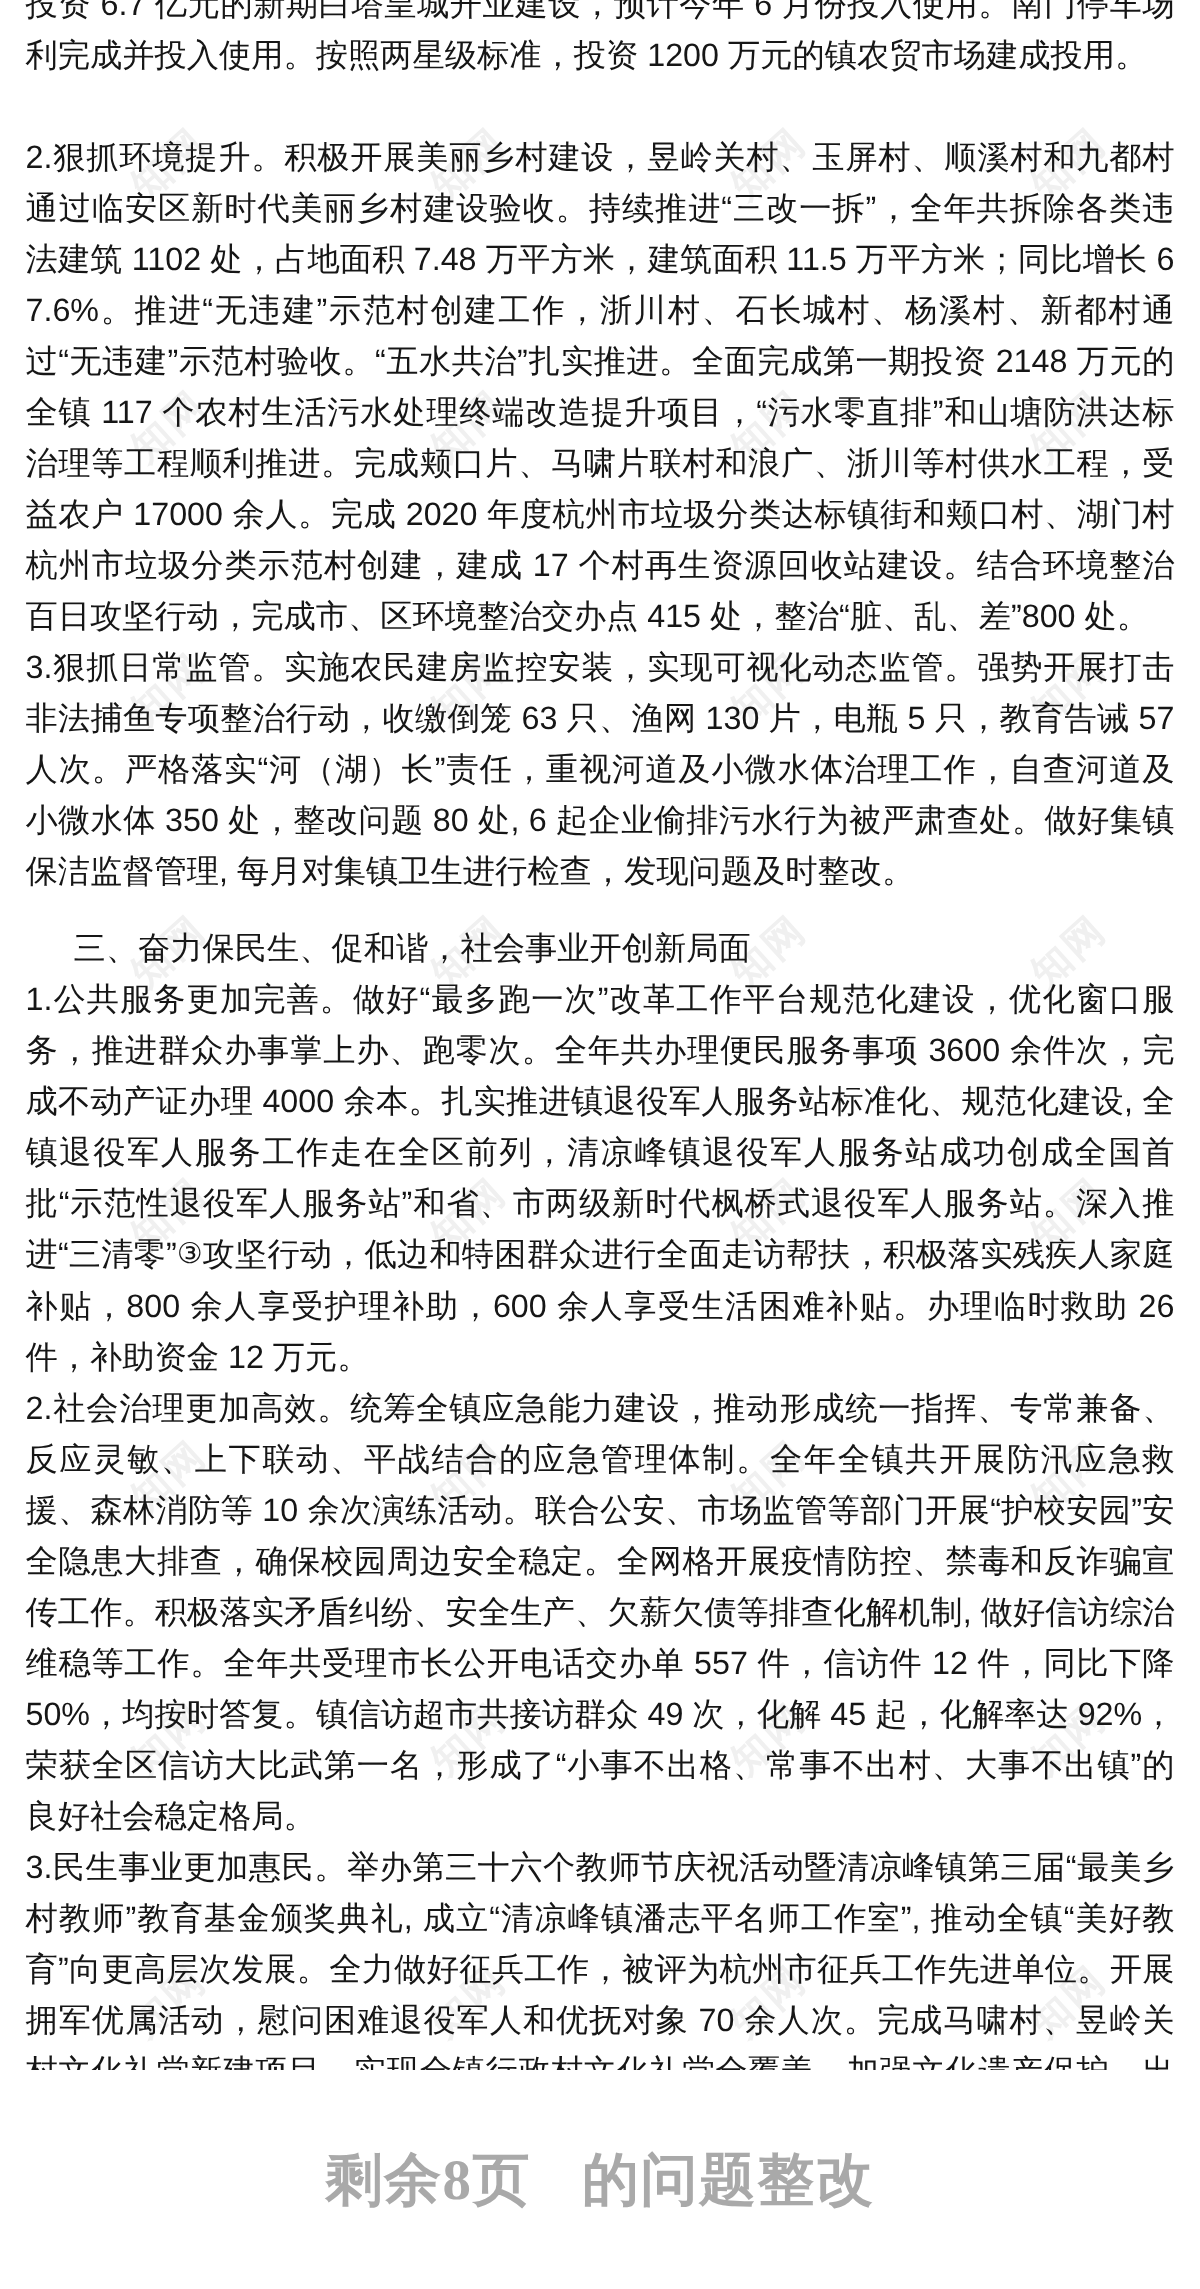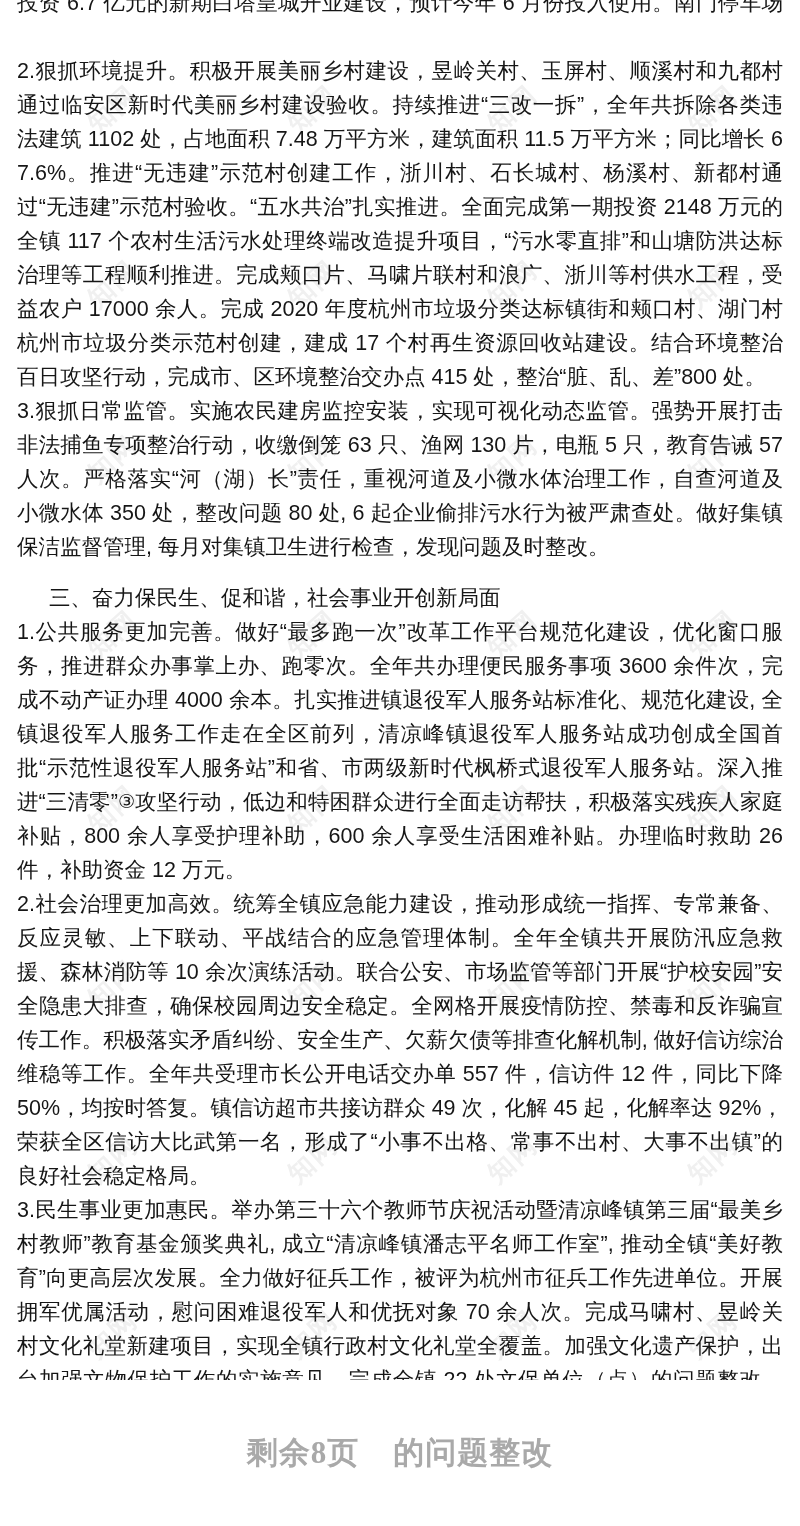--- a/index.html
+++ b/index.html
@@ -86,21 +86,21 @@
     background: #ffffff;
     z-index: 5;
   }
   #bottom-banner .banner-inner {
     display: flex;
     align-items: baseline;
     gap: 34px;
     color: #a9a9a9;
     font-family: "Liberation Serif", "DejaVu Serif", serif;
     font-weight: 700;
-    font-size: 31px;
+    font-size: 38px;
     letter-spacing: 1px;
     white-space: nowrap;
   }
 </style>
 </head>
 <body>
 
 <div id="page">
 
   <div id="watermark-layer">
@@ -141,20 +141,21 @@
       <div class="wm" style="left: 480px; top: 1515px; color: rgb(240, 240, 240); transform: rotate(-42deg);">知网</div>
       <div class="wm" style="left: 680px; top: 1515px; color: rgb(240, 240, 240); transform: rotate(-42deg);">知网</div>
     </div>
 
   <div id="doc-body">
 
     <div style="position:relative;height:20px;overflow:hidden;">
       <div class="para" style="position:absolute;top:-14px;left:0;right:0;">投资 6.7 亿元的新期白塔皇城开业建设，预计今年 6 月份投入使用。南门停车场建设项目顺</div>
     </div>
 
+    <p class="para">利完成并投入使用。按照两星级标准，投资 1200 万元的镇农贸市场建成投用。</p>
 
     <div class="spacer-md"></div>
 
     <p class="para">2.狠抓环境提升。积极开展美丽乡村建设，昱岭关村、玉屏村、顺溪村和九都村通过临安区新时代美丽乡村建设验收。持续推进“三改一拆”，全年共拆除各类违法建筑 1102 处，占地面积 7.48 万平方米，建筑面积 11.5 万平方米；同比增长 67.6%。推进“无违建”示范村创建工作，浙川村、石长城村、杨溪村、新都村通过“无违建”示范村验收。“五水共治”扎实推进。全面完成第一期投资 2148 万元的全镇 117 个农村生活污水处理终端改造提升项目，“污水零直排”和山塘防洪达标治理等工程顺利推进。完成颊口片、马啸片联村和浪广、浙川等村供水工程，受益农户 17000 余人。完成 2020 年度杭州市垃圾分类达标镇街和颊口村、湖门村杭州市垃圾分类示范村创建，建成 17 个村再生资源回收站建设。结合环境整治百日攻坚行动，完成市、区环境整治交办点 415 处，整治“脏、乱、差”800 处。</p>
 
     <p class="para">3.狠抓日常监管。实施农民建房监控安装，实现可视化动态监管。强势开展打击非法捕鱼专项整治行动，收缴倒笼 63 只、渔网 130 片，电瓶 5 只，教育告诫 57 人次。严格落实“河（湖）长”责任，重视河道及小微水体治理工作，自查河道及小微水体 350 处，整改问题 80 处, 6 起企业偷排污水行为被严肃查处。做好集镇保洁监督管理, 每月对集镇卫生进行检查，发现问题及时整改。</p>
 
     <div class="spacer-sm"></div>
 
     <p class="para heading">三、奋力保民生、促和谐，社会事业开创新局面</p>

